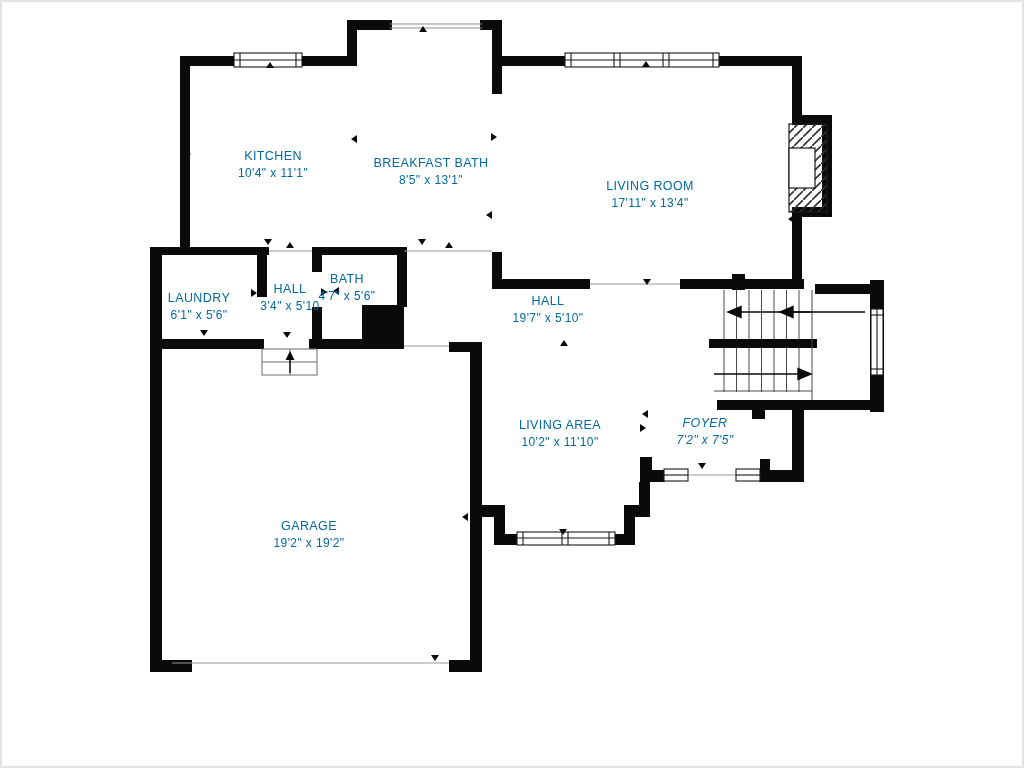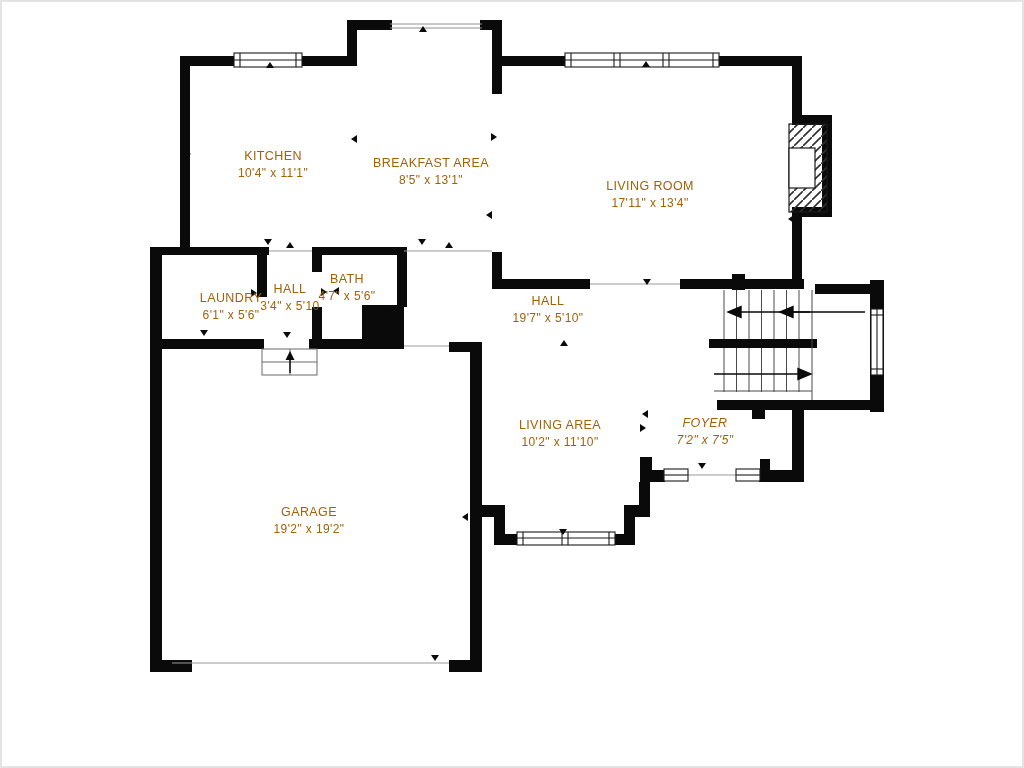--- a/index.html
+++ b/index.html
@@ -10,21 +10,21 @@
     border:2px solid #e3e3e3;
     box-sizing:border-box;
     overflow:hidden;
     font-family:"Liberation Sans", sans-serif;
   }
   .plan svg{position:absolute;left:0;top:0;}
   .room-label{
     position:absolute;
     transform:translate(-50%,-50%);
     text-align:center;
-    color:#a16207;
+    color:#0369a1;
     font-size:12.5px;
     line-height:16.5px;
     letter-spacing:.4px;
     white-space:nowrap;
     z-index:5;
   }
   .room-name{display:block;}
   .room-dims{display:block;font-size:12px;}
   .disclaimer{
     position:absolute;
@@ -254,28 +254,28 @@
       <polygon points="150,511 150,519 156,515"></polygon>
       <polygon points="638,422 638,430 644,426"></polygon>
     </g>
   </svg>
 
 <div class="room-label" style="left: 271px; top: 162px;">
       <span class="room-name">KITCHEN</span>
       <span class="room-dims">10'4" x 11'1"</span>
     </div>
     <div class="room-label" style="left: 429px; top: 169px;">
-      <span class="room-name">BREAKFAST AREA</span>
+      <span class="room-name">BREAKFAST BATH</span>
       <span class="room-dims">8'5" x 13'1"</span>
     </div>
     <div class="room-label" style="left: 648px; top: 192px;">
       <span class="room-name">LIVING ROOM</span>
       <span class="room-dims">17'11" x 13'4"</span>
     </div>
-    <div class="room-label" style="left: 197px; top: 304px; margin-left: 32px;">
+    <div class="room-label" style="left: 197px; top: 304px;">
       <span class="room-name">LAUNDRY</span>
       <span class="room-dims">6'1" x 5'6"</span>
     </div>
     <div class="room-label" style="left: 288px; top: 295px;">
       <span class="room-name">HALL</span>
       <span class="room-dims">3'4" x 5'10</span>
     </div>
     <div class="room-label" style="left: 345px; top: 285px;">
       <span class="room-name">BATH</span>
       <span class="room-dims">4'7" x 5'6"</span>
@@ -285,17 +285,17 @@
       <span class="room-dims">19'7" x 5'10"</span>
     </div>
     <div class="room-label" style="left: 558px; top: 431px;">
       <span class="room-name">LIVING AREA</span>
       <span class="room-dims">10'2" x 11'10"</span>
     </div>
     <div class="room-label" style="left: 703px; top: 429px; font-style: italic;">
       <span class="room-name">FOYER</span>
       <span class="room-dims">7'2" x 7'5"</span>
     </div>
-    <div class="room-label" style="left: 307px; top: 518px;">
+    <div class="room-label" style="left: 307px; top: 532px;">
       <span class="room-name">GARAGE</span>
       <span class="room-dims">19'2" x 19'2"</span>
     </div>
   </div>
 
 </body></html>

